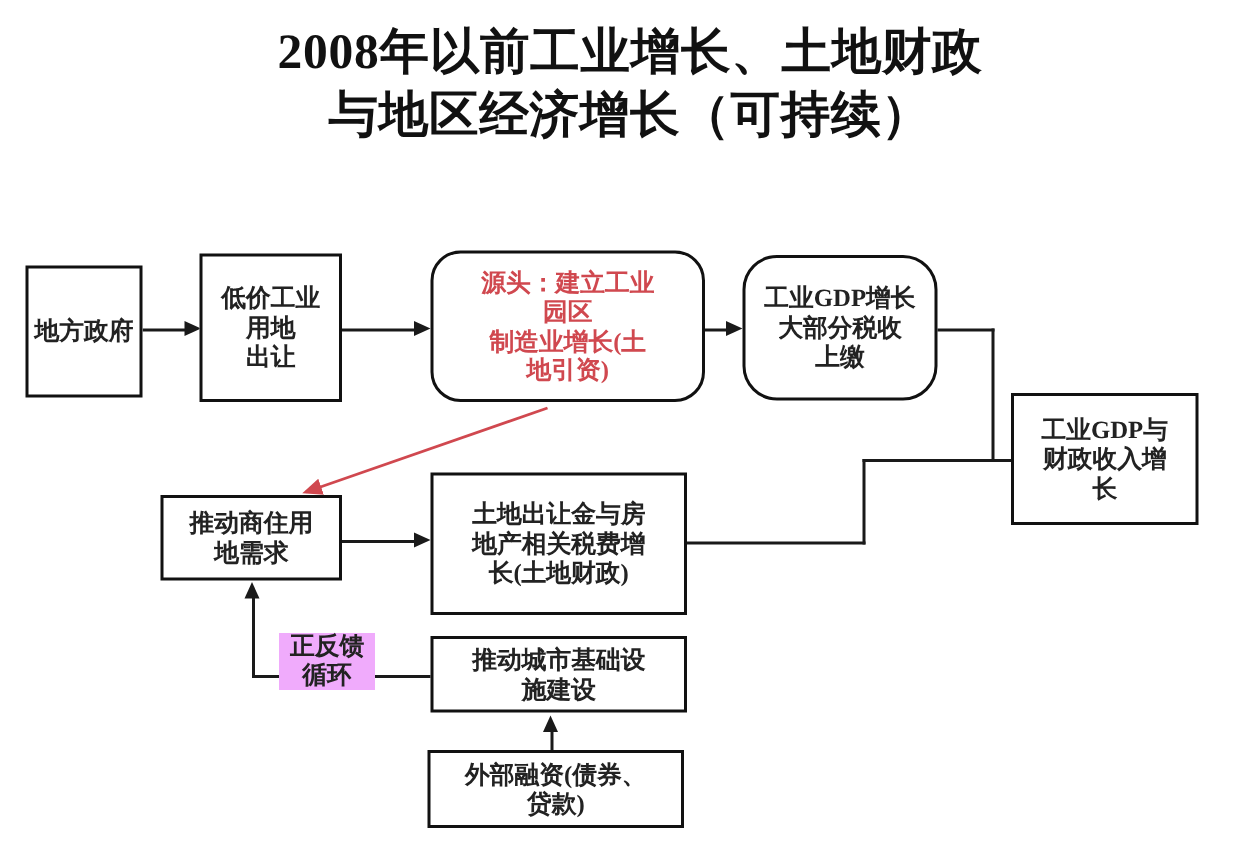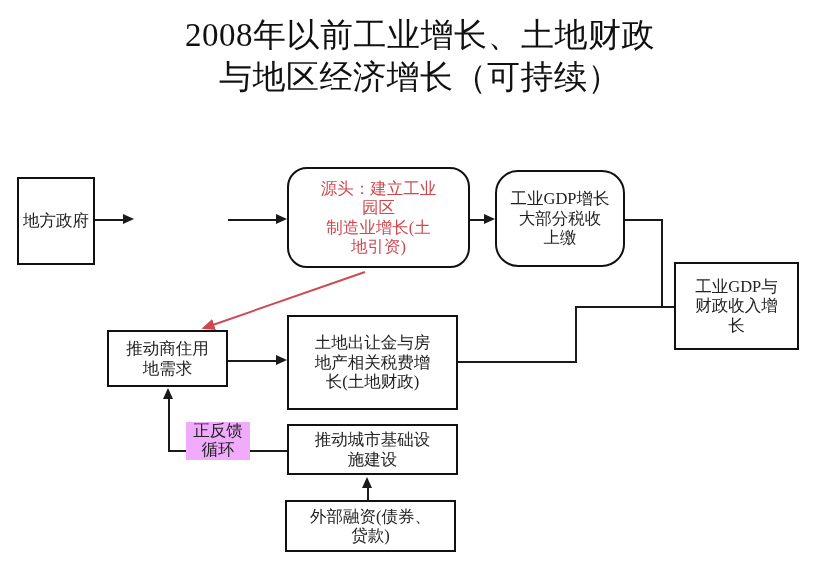--- a/index.html
+++ b/index.html
@@ -11,20 +11,21 @@
   body {
     font-family: "Liberation Serif", "DejaVu Serif", serif;
     color: #1a1a1a;
   }
   #canvas {
     position: relative;
     width: 840px;
     height: 568px;
     background: #ffffff;
     overflow: hidden;
+    font-weight: bold;
   }
   
   #diagram-title {
     position: absolute;
     left: 0;
     top: 14px;
     width: 840px;
     text-align: center;
     font-size: 33px;
     line-height: 1.28;
@@ -110,20 +111,25 @@
 
 <div id="canvas">
 
   <div id="diagram-title">2008年以前工业增长、土地财政
 与地区经济增长（可持续）</div>
 
   <div class="node" style="left:17px; top:177px; width:78px; height:88px;">
     <span class="node-text">地方政府</span>
   </div>
 
+  <div class="node" style="left:133px; top:169px; width:95px; height:99px;">
+    <span class="node-text">低价工业
+用地
+出让</span>
+  </div>
 
   <div class="node red-node" style="left:287px; top:167px; width:183px; height:101px;border-radius:20px;">
     <span class="node-text">源头：建立工业
 园区
 制造业增长(土
 地引资)</span>
   </div>
 
   <div class="node" style="left:495px; top:170px; width:130px; height:97px;border-radius:23px;">
     <span class="node-text">工业GDP增长

